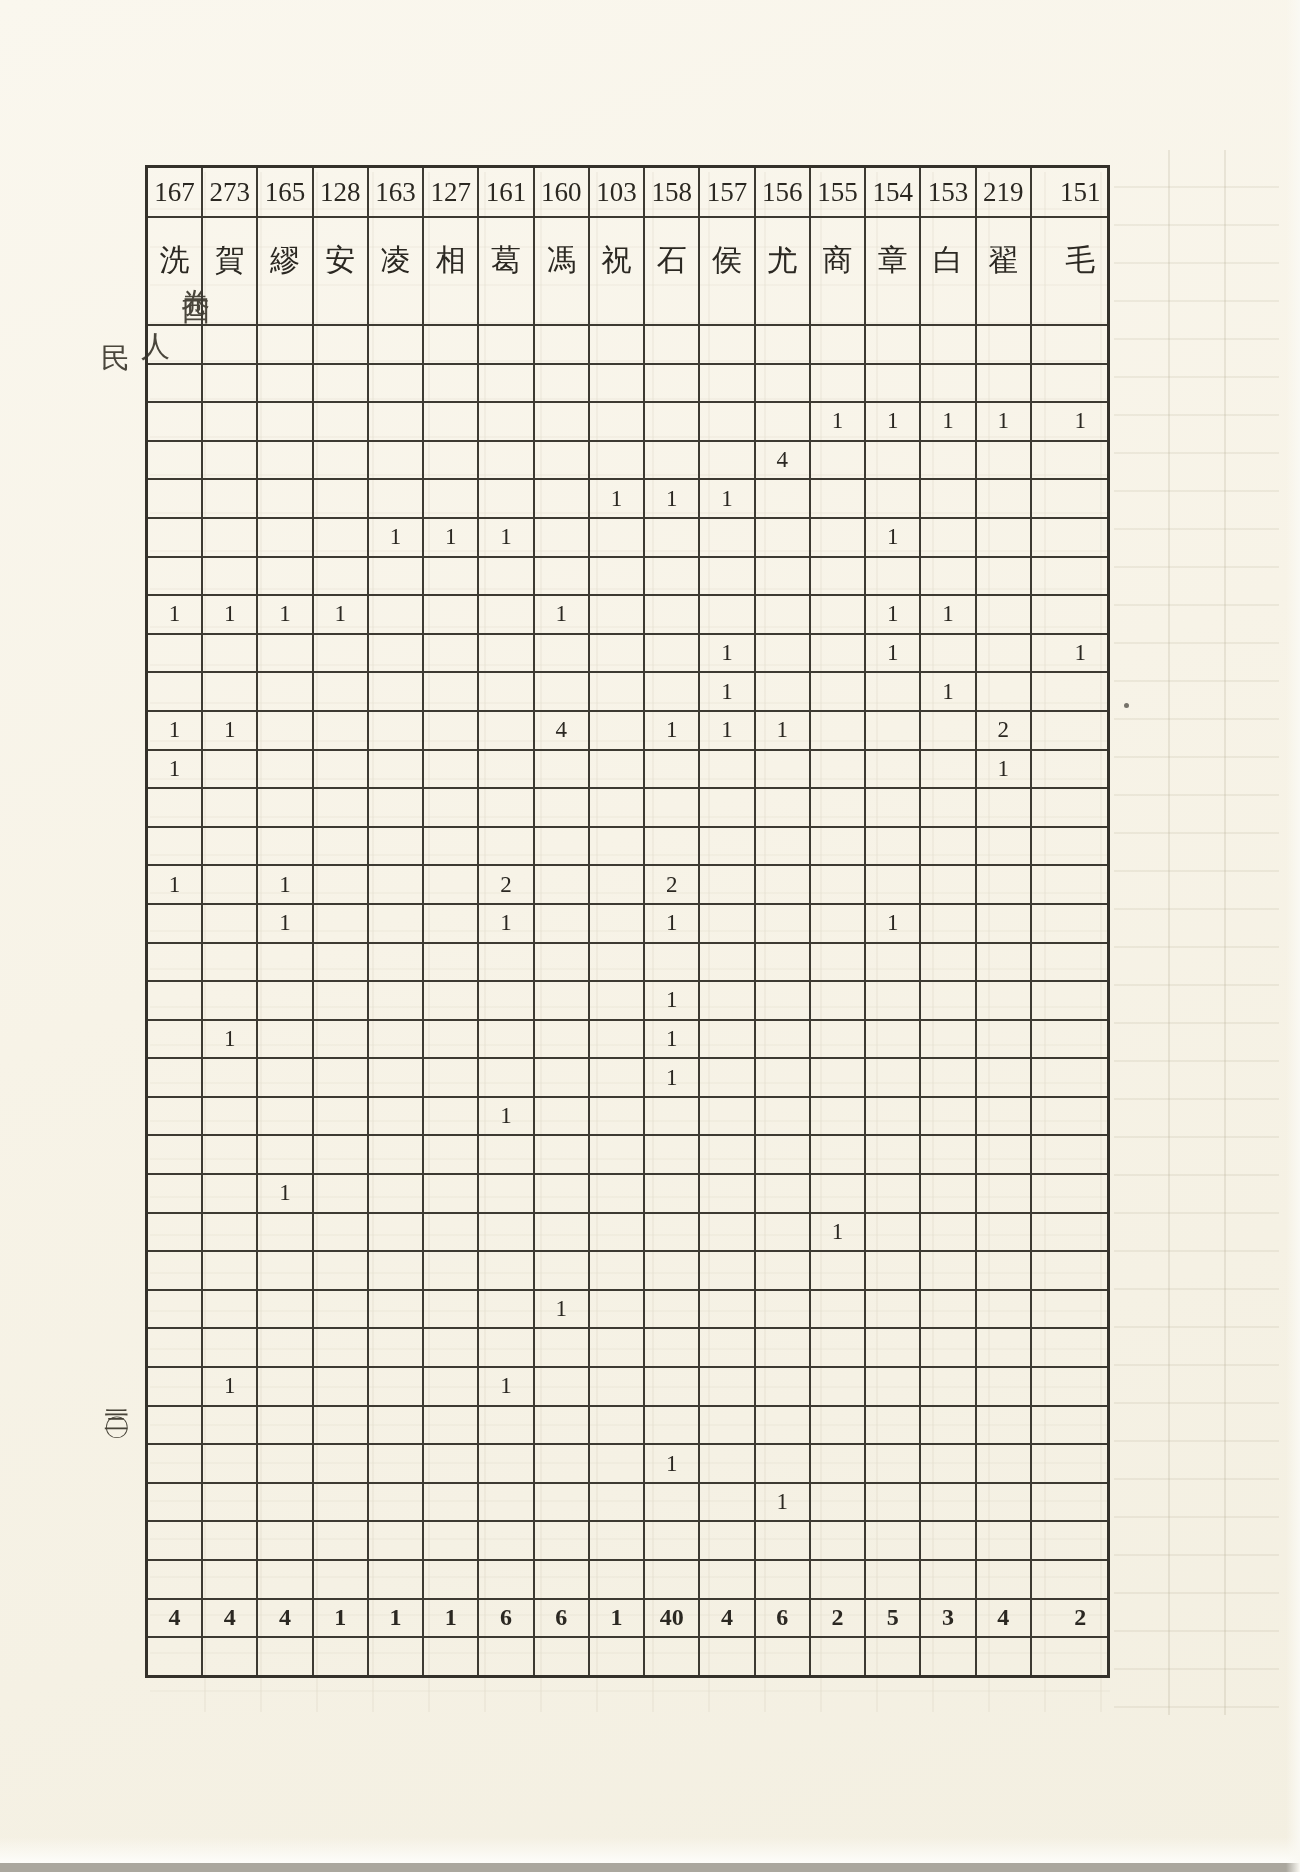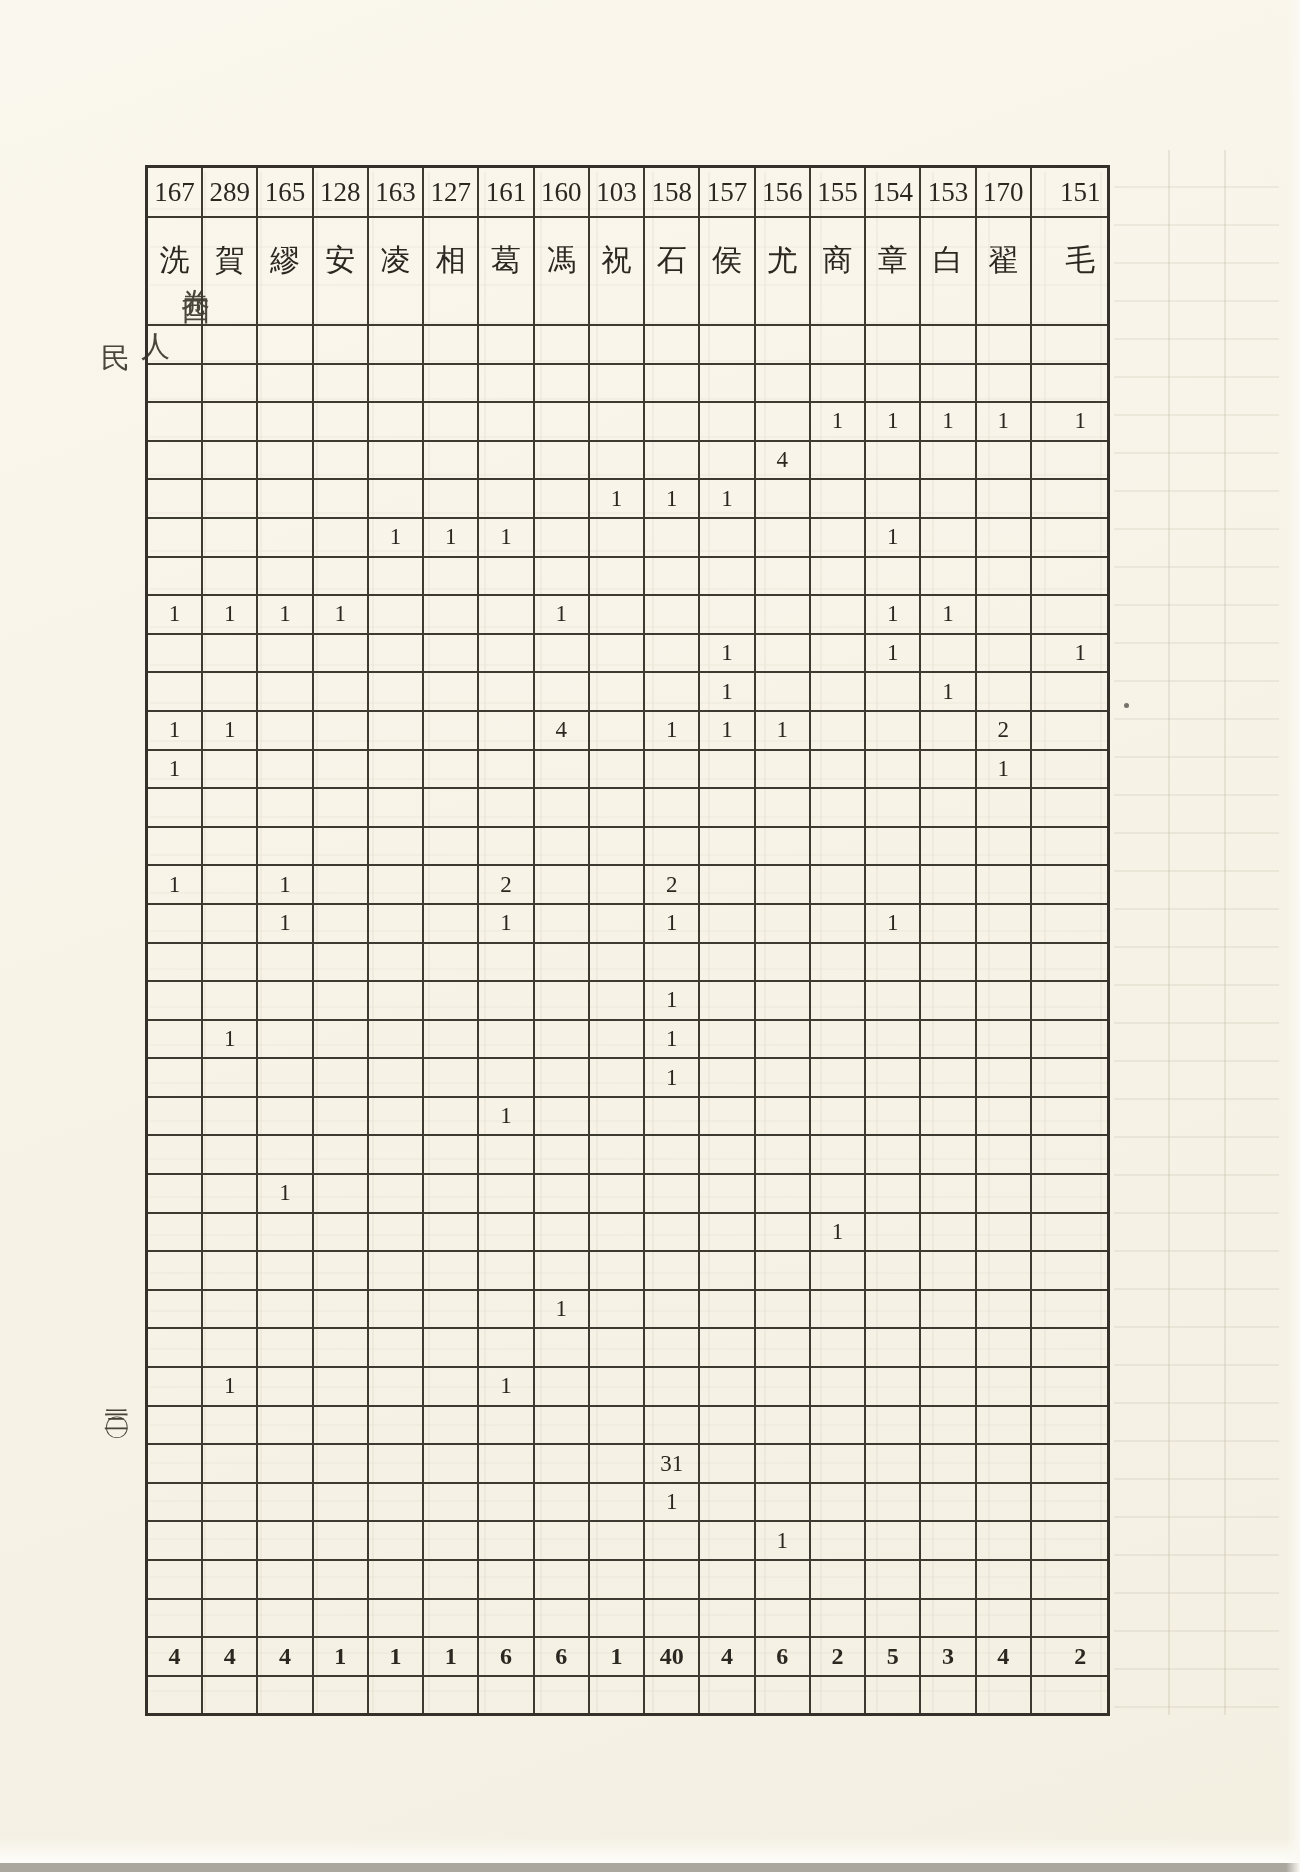--- a/index.html
+++ b/index.html
@@ -74,35 +74,35 @@
   <span class="seg">卷四</span>
   <span class="seg gap1">人</span>
   <span class="seg gap2">民</span>
 </div>
 
 <div id="pageNum" class="vtext">三〇一</div>
 
 <div id="tableWrap">
     <div class="row hdr-row">
       <div class="cell">167</div>
-      <div class="cell">289</div>
+      <div class="cell">273</div>
       <div class="cell">165</div>
       <div class="cell">128</div>
       <div class="cell">163</div>
       <div class="cell">127</div>
       <div class="cell">161</div>
       <div class="cell">160</div>
       <div class="cell">103</div>
       <div class="cell">158</div>
       <div class="cell">157</div>
       <div class="cell">156</div>
       <div class="cell">155</div>
       <div class="cell">154</div>
       <div class="cell">153</div>
-      <div class="cell">170</div>
+      <div class="cell">219</div>
       <div class="cell">151</div>
     </div>
     <div class="row chr-row">
       <div class="cell">洗</div>
       <div class="cell">賀</div>
       <div class="cell">繆</div>
       <div class="cell">安</div>
       <div class="cell">凌</div>
       <div class="cell">相</div>
       <div class="cell">葛</div>
@@ -671,39 +671,20 @@
     <div class="row data-row">
       <div class="cell"></div>
       <div class="cell"></div>
       <div class="cell"></div>
       <div class="cell"></div>
       <div class="cell"></div>
       <div class="cell"></div>
       <div class="cell"></div>
       <div class="cell"></div>
       <div class="cell"></div>
-      <div class="cell">31</div>
-      <div class="cell"></div>
-      <div class="cell"></div>
-      <div class="cell"></div>
-      <div class="cell"></div>
-      <div class="cell"></div>
-      <div class="cell"></div>
-      <div class="cell"></div>
-    </div>
-    <div class="row data-row">
-      <div class="cell"></div>
-      <div class="cell"></div>
-      <div class="cell"></div>
-      <div class="cell"></div>
-      <div class="cell"></div>
-      <div class="cell"></div>
-      <div class="cell"></div>
-      <div class="cell"></div>
-      <div class="cell"></div>
       <div class="cell">1</div>
       <div class="cell"></div>
       <div class="cell"></div>
       <div class="cell"></div>
       <div class="cell"></div>
       <div class="cell"></div>
       <div class="cell"></div>
       <div class="cell"></div>
     </div>
     <div class="row data-row">

